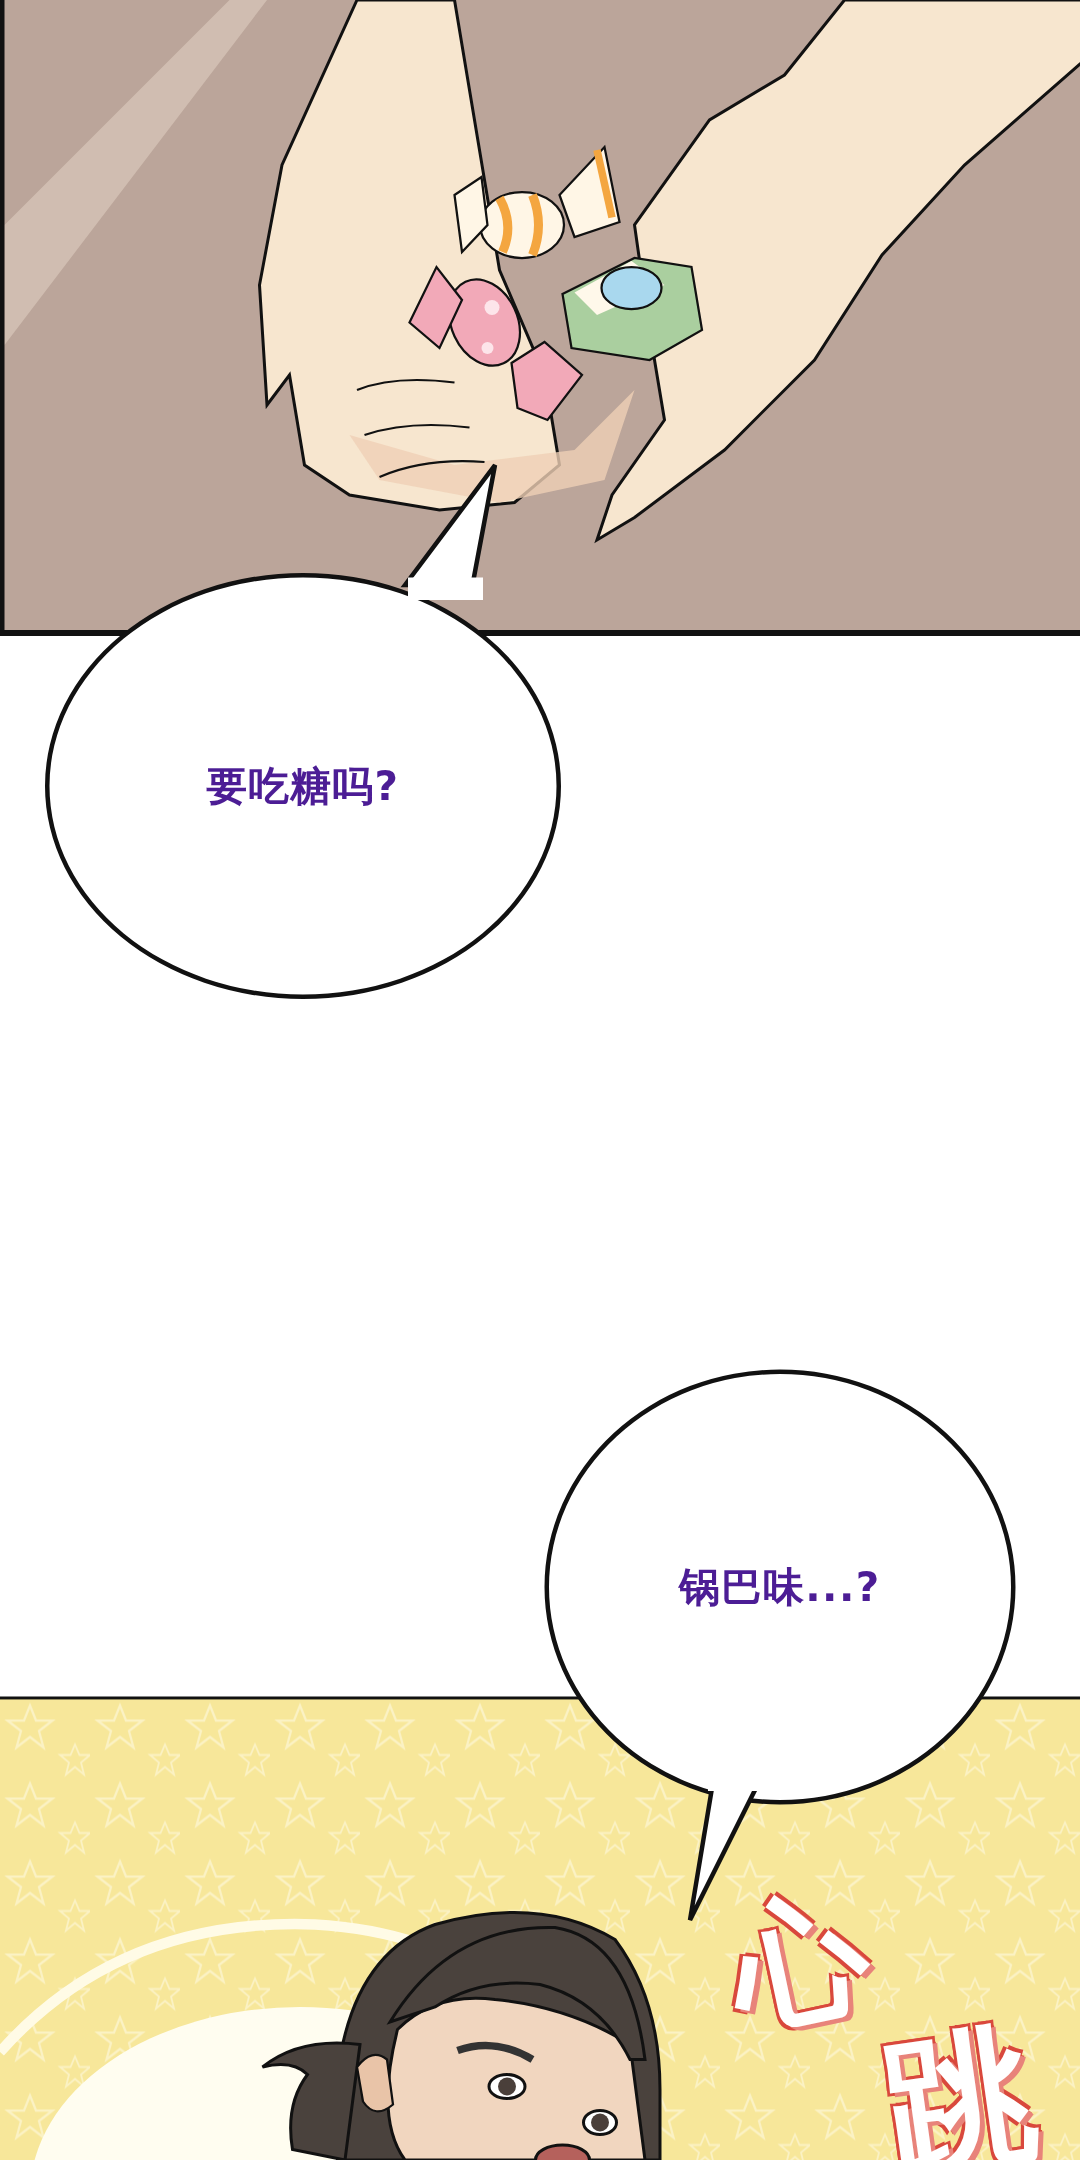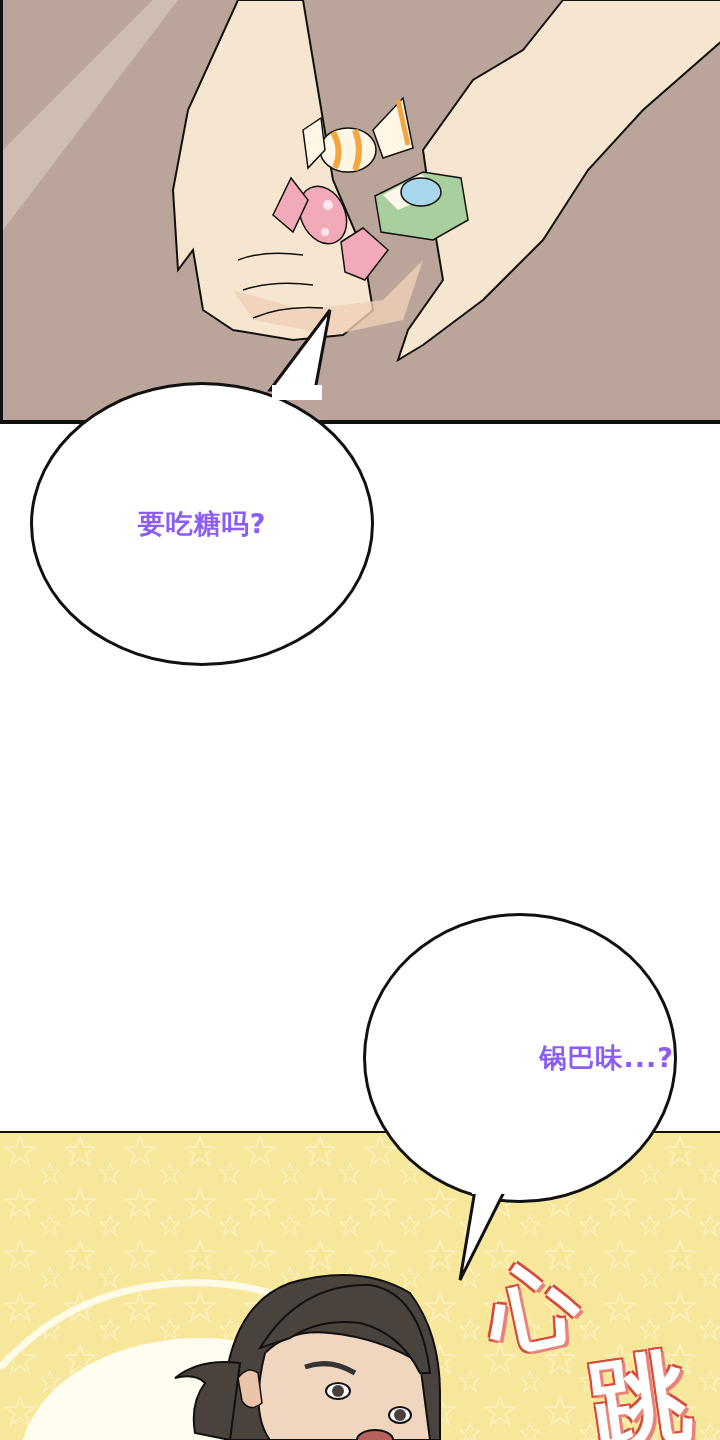--- a/index.html
+++ b/index.html
@@ -20,21 +20,21 @@
   .panel-bottom-border {
     position: absolute; left: 0; top: 1131px; width: 720px; height: 4px; background: #111;
   }
 
   .bubble {
     position: absolute; background: #fff; border: 3px solid #111; border-radius: 50%;
     display: flex; align-items: center; justify-content: center; box-sizing: border-box;
     z-index: 5;
   }
   .bubble-text {
-    font-family: "DejaVu Sans", sans-serif; font-weight: bold; font-size: 27px; color: #8b5cf6;
+    font-family: "DejaVu Sans", sans-serif; font-weight: bold; font-size: 27px; color: #4c1d95;
     letter-spacing: 1px;
   }
   .tail-svg { position: absolute; z-index: 6; overflow: visible; }
 
   .sfx {
     position: absolute; font-family: "DejaVu Sans", sans-serif; font-weight: bold;
     color: #ffffff; font-size: 90px;
     text-shadow: 3px 3px 0 #e8837a, -2px -2px 0 #d9483c, 2px -2px 0 #d9483c, -2px 2px 0 #d9483c, 2px 2px 0 #d9483c;
     z-index: 4;
   }
@@ -124,19 +124,19 @@
     <ellipse cx="400" cy="282" rx="11" ry="8" fill="#fff" stroke="#111" stroke-width="2"></ellipse>
     <circle cx="400" cy="282" r="6" fill="#4a3f3a"></circle>
 
     <ellipse cx="375" cy="307" rx="18" ry="10" fill="#b5615c" stroke="#111" stroke-width="2"></ellipse>
   </svg>
 </div>
 
 <div class="sfx" style="left:488px; top:1248px; transform:rotate(-12deg);">心</div>
 <div class="sfx" style="left:590px; top:1335px; transform:rotate(-8deg); font-size:100px;">跳</div>
 
-<div class="bubble" style="left:363px; top:913px; width:314px; height:290px;justify-content:flex-end;">
+<div class="bubble" style="left:363px; top:913px; width:314px; height:290px;">
   <span class="bubble-text">锅巴味...?</span>
 </div>
 <svg class="tail-svg" style="left:460px; top:1190px;" width="60" height="100">
   <polygon points="15,0 0,90 45,0" fill="#fff" stroke="#111" stroke-width="3" stroke-linejoin="miter"></polygon>
   <rect x="12" y="-8" width="38" height="12" fill="#fff"></rect>
 </svg>
 
 </body></html>

